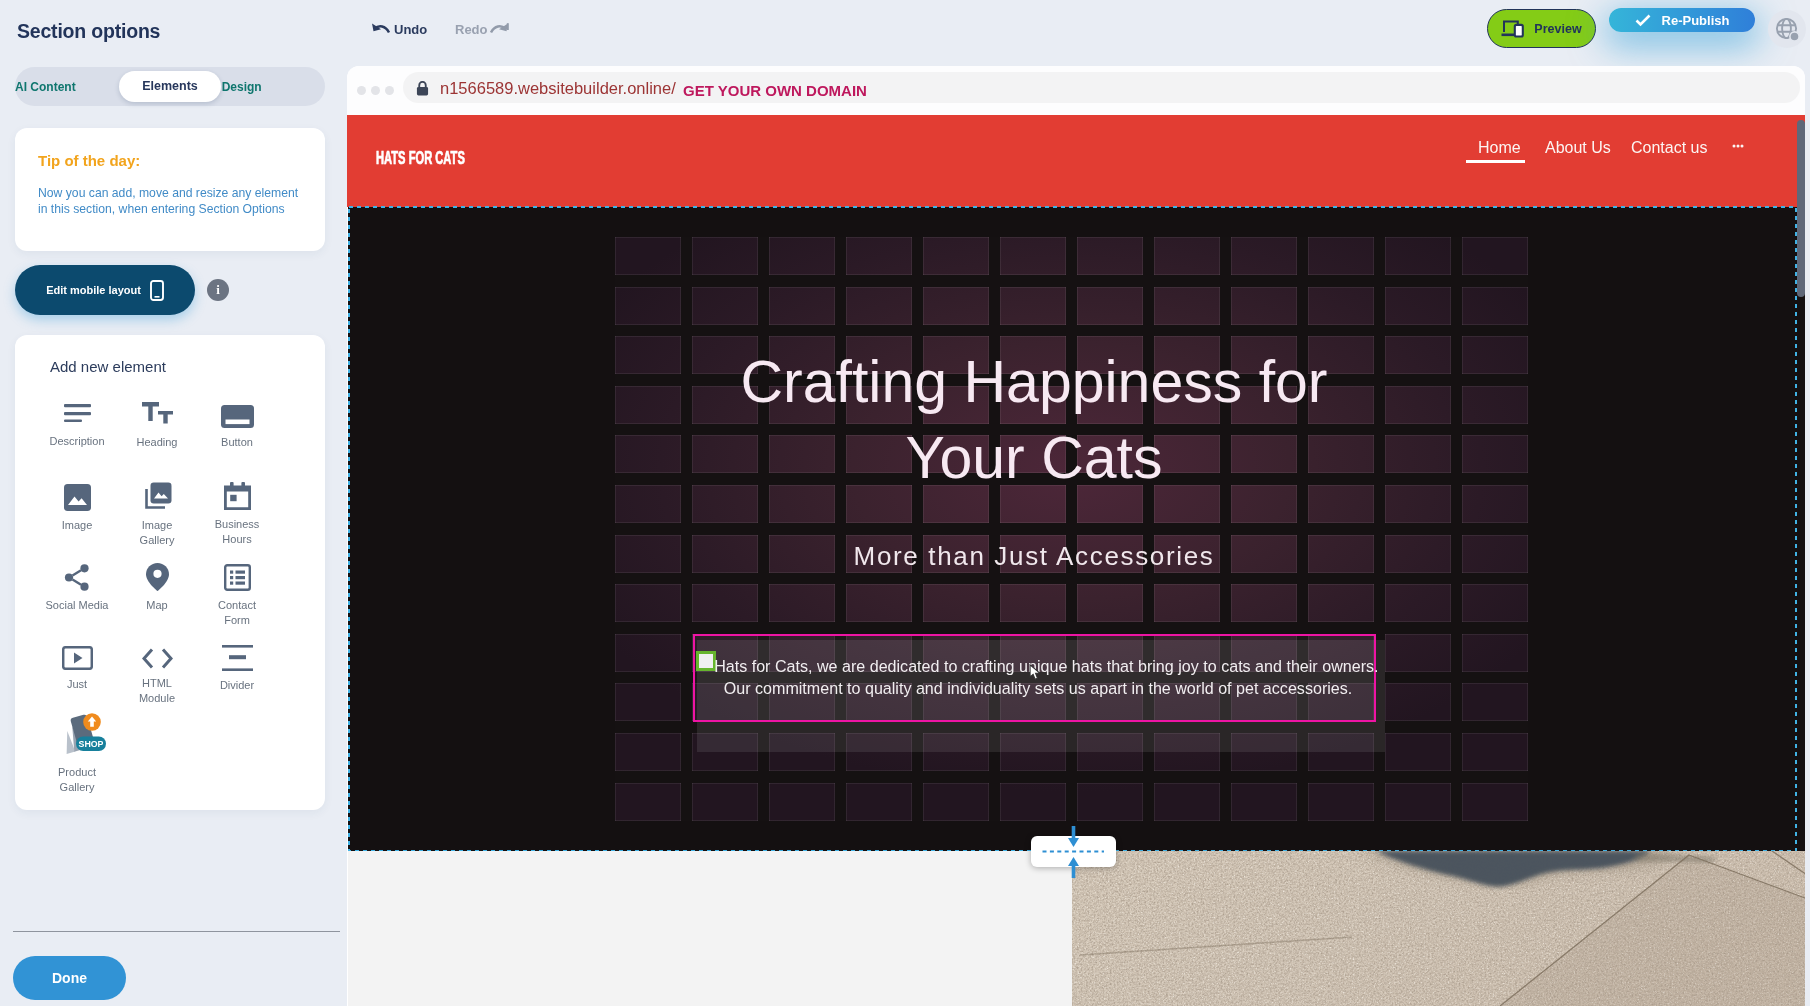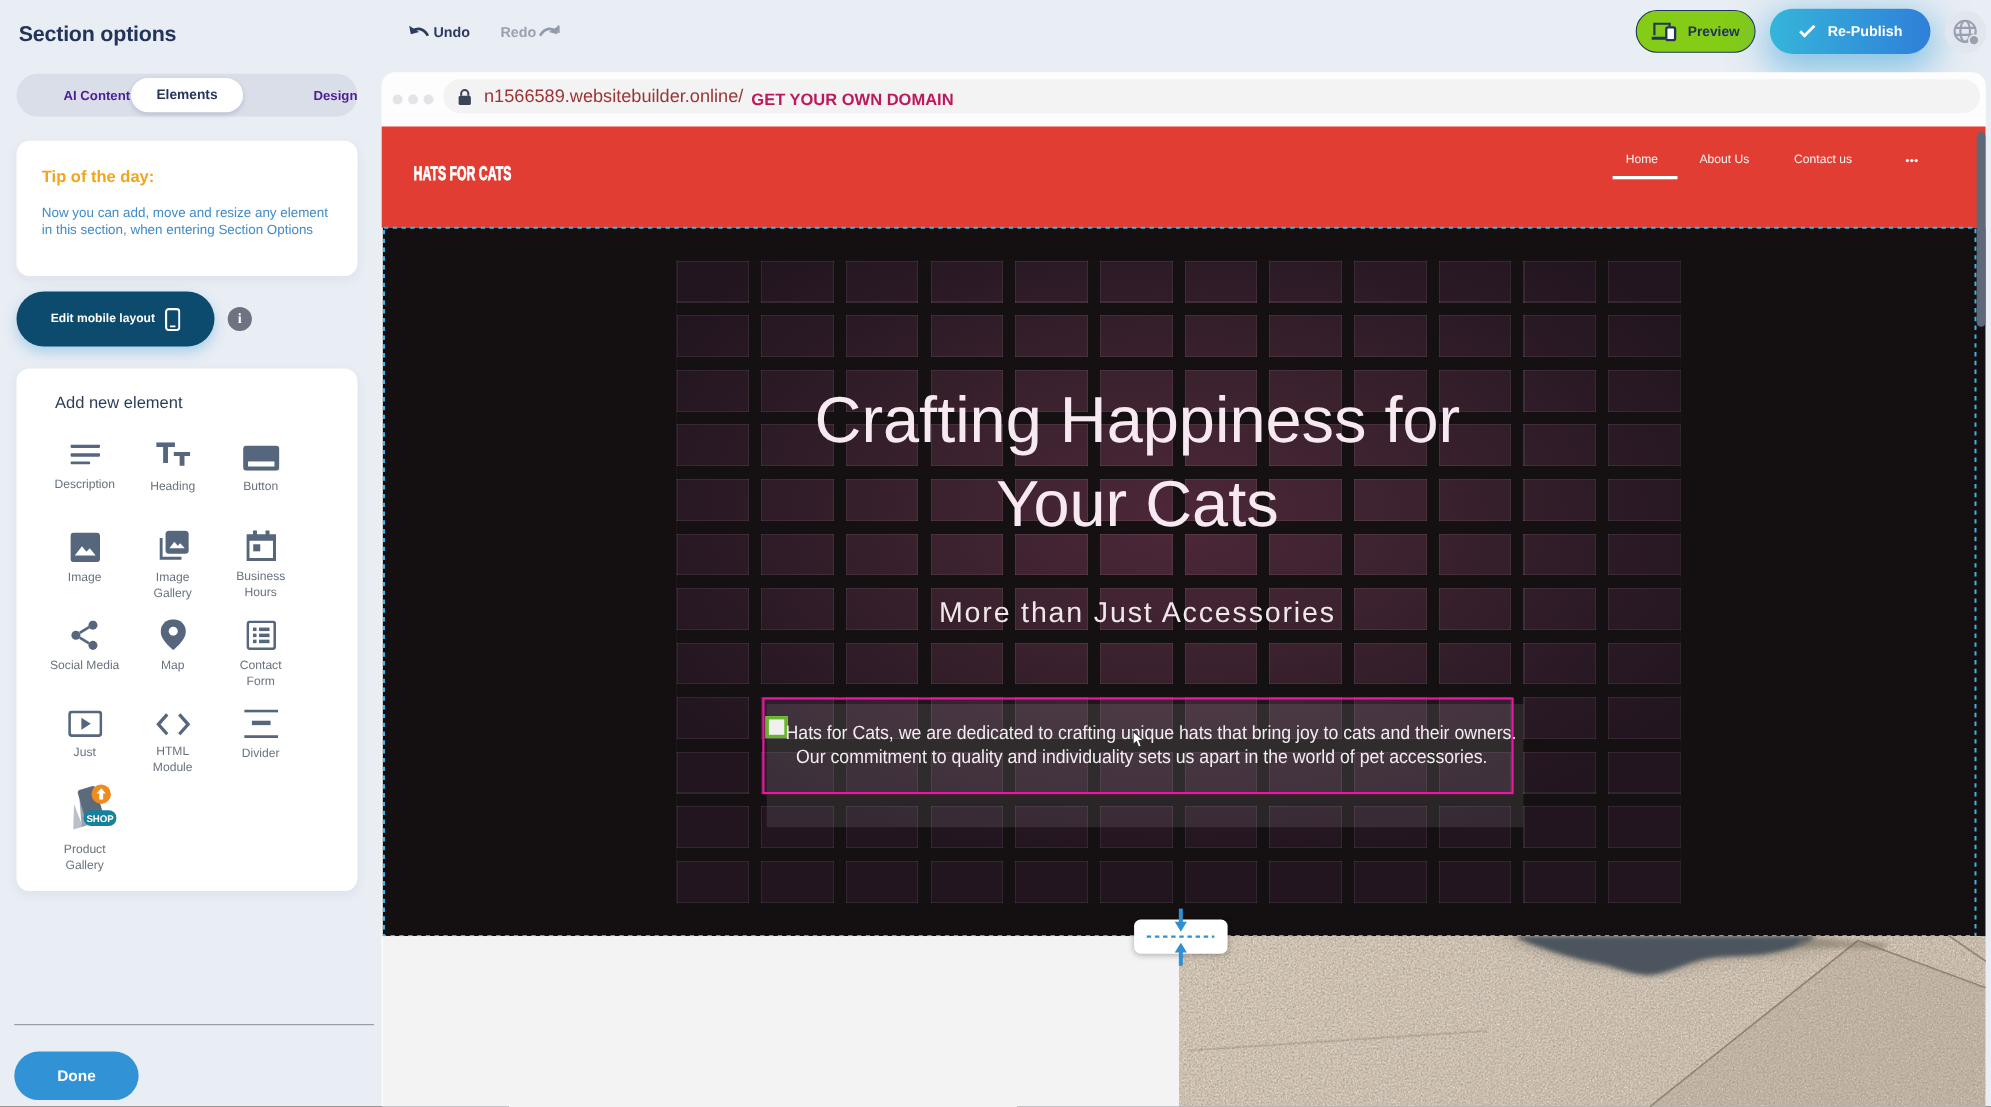--- a/index.html
+++ b/index.html
@@ -5,26 +5,26 @@
 * { margin:0; padding:0; box-sizing:border-box; }
 html,body { width:1810px; height:1006px; overflow:hidden; }
 body { background:#e9edf4; font-family:"Liberation Sans",sans-serif; position:relative; }
 .abs { position:absolute; }
 
 
 .h-title { left:17px; top:20px; font-size:19.5px; font-weight:bold; color:#22345a; letter-spacing:-0.2px; }
 .undo { left:394px; top:22px; color:#2b3b5e; font-weight:bold; font-size:13px; }
 .redo { left:455px; top:22px; color:#99a1b0; font-weight:bold; font-size:13px; }
 .btn-preview { left:1487px; top:9px; width:109px; height:39px; background:#84cc16; border:1.8px solid #22345a; border-radius:21px; display:flex; align-items:center; justify-content:center; gap:9px; color:#22345a; font-weight:bold; font-size:12.5px; }
-.btn-republish { left:1609px; top:8px; width:146px; height:41px; border-radius:22px; background:linear-gradient(90deg,#35b5d9,#2f7fd9); box-shadow:0 10px 34px 6px rgba(49,160,216,0.55); display:flex; align-items:center; justify-content:center; gap:11px; color:#fff; font-weight:bold; font-size:13px; }
+.btn-republish { left:1609px; top:8px; width:146px; height:24px; border-radius:22px; background:linear-gradient(90deg,#35b5d9,#2f7fd9); box-shadow:0 10px 34px 6px rgba(49,160,216,0.55); display:flex; align-items:center; justify-content:center; gap:11px; color:#fff; font-weight:bold; font-size:13px; }
 .globe { left:1768px; top:10px; width:38px; height:38px; border-radius:50%; background:#e2e6ee; display:flex; align-items:center; justify-content:center; }
 
 
 .tabs { left:15px; top:67px; width:310px; height:39px; background:#d9dee9; border-radius:20px; display:flex; align-items:center; }
-.tab { flex:1; text-align:right; font-size:12px; font-weight:bold; color:#4c1d95; }
+.tab { flex:1; text-align:left; font-size:12px; font-weight:bold; color:#0f766e; }
 .tab-active { left:119px; top:71px; width:102px; height:31px; background:#fff; border-radius:16px; box-shadow:0 2px 5px rgba(30,50,90,0.18); line-height:31px; text-align:center; font-size:12.5px; font-weight:bold; color:#27375c; }
 .tipcard { left:15px; top:128px; width:310px; height:123px; background:#fff; border-radius:12px; box-shadow:0 3px 10px rgba(40,60,100,0.06); }
 .tiptitle { left:38px; top:152px; font-size:15px; font-weight:bold; color:#f2a41d; }
 .tipbody { left:38px; top:185px; font-size:12.2px; line-height:16px; color:#418bc7; }
 .btn-mobile { left:15px; top:265px; width:180px; height:50px; background:#0c4a6e; border-radius:25px; box-shadow:0 5px 12px rgba(46,153,215,0.35); display:flex; align-items:center; justify-content:center; gap:9px; color:#fff; font-weight:bold; font-size:11px; }
 .info-i { left:207px; top:279px; width:22px; height:22px; border-radius:50%; background:#6c7482; color:#fff; font-size:13px; font-weight:bold; text-align:center; line-height:22px; font-family:"Liberation Serif",serif; }
 .addcard { left:15px; top:335px; width:310px; height:475px; background:#fff; border-radius:12px; box-shadow:0 3px 10px rgba(40,60,100,0.06); }
 .addtitle { left:50px; top:358px; font-size:15px; color:#2c3c5c; }
 .el { position:absolute; width:84px; text-align:center; }
 .el svg { display:block; margin:0 auto; }
@@ -34,21 +34,21 @@
 
 
 .canvas { left:347px; top:66px; width:1458px; height:940px; background:#fff; border-radius:12px 12px 0 0; }
 .chrome { left:347px; top:66px; width:1458px; height:49px; background:#fdfdfe; border-radius:12px 12px 0 0; }
 .dot { width:9px; height:9px; border-radius:50%; background:#e3e4e8; top:86px; }
 .addrpill { left:403px; top:72px; width:1397px; height:31px; background:#f3f3f4; border-radius:16px; }
 .url { left:440px; top:79px; font-size:16.5px; color:#9c3434; }
 .getdomain { left:683px; top:82px; font-size:15px; font-weight:bold; color:#be185d; }
 .redhead { left:347px; top:115px; width:1458px; height:92px; background:#e23d33; }
 .logo { left:376px; top:148px; color:#fff; font-weight:bold; font-size:18px; letter-spacing:0px; transform:scaleX(0.62); transform-origin:left; -webkit-text-stroke:0.7px #fff; }
-.nav { color:#fcf5f3; font-size:11px; top:139px; }
+.nav { color:#fcf5f3; font-size:16px; top:139px; }
 .nav-underline { left:1466px; top:160px; width:59px; height:2.5px; background:#fff; }
 
 .hero { left:348px; top:207px; width:1457px; height:644px; background:#141011; overflow:hidden; }
 .grid { position:absolute; left:267px; top:30px; width:913px; height:584px;
   background:
     repeating-linear-gradient(to right, transparent 0 66px, #151112 66px 77px),
     repeating-linear-gradient(to bottom, transparent 0 38px, #151112 38px 49.6px),
     repeating-linear-gradient(to right, rgba(255,255,255,0.07) 0 1px, transparent 1px 65px, rgba(255,255,255,0.07) 65px 66px, transparent 66px 77px),
     repeating-linear-gradient(to bottom, rgba(255,255,255,0.07) 0 1px, transparent 1px 37px, rgba(255,255,255,0.07) 37px 38px, transparent 38px 49.6px),
     radial-gradient(60% 55% at 50% 40%, #4d2739 0%, #3b222e 40%, #2b1a26 75%, #221520 100%);

